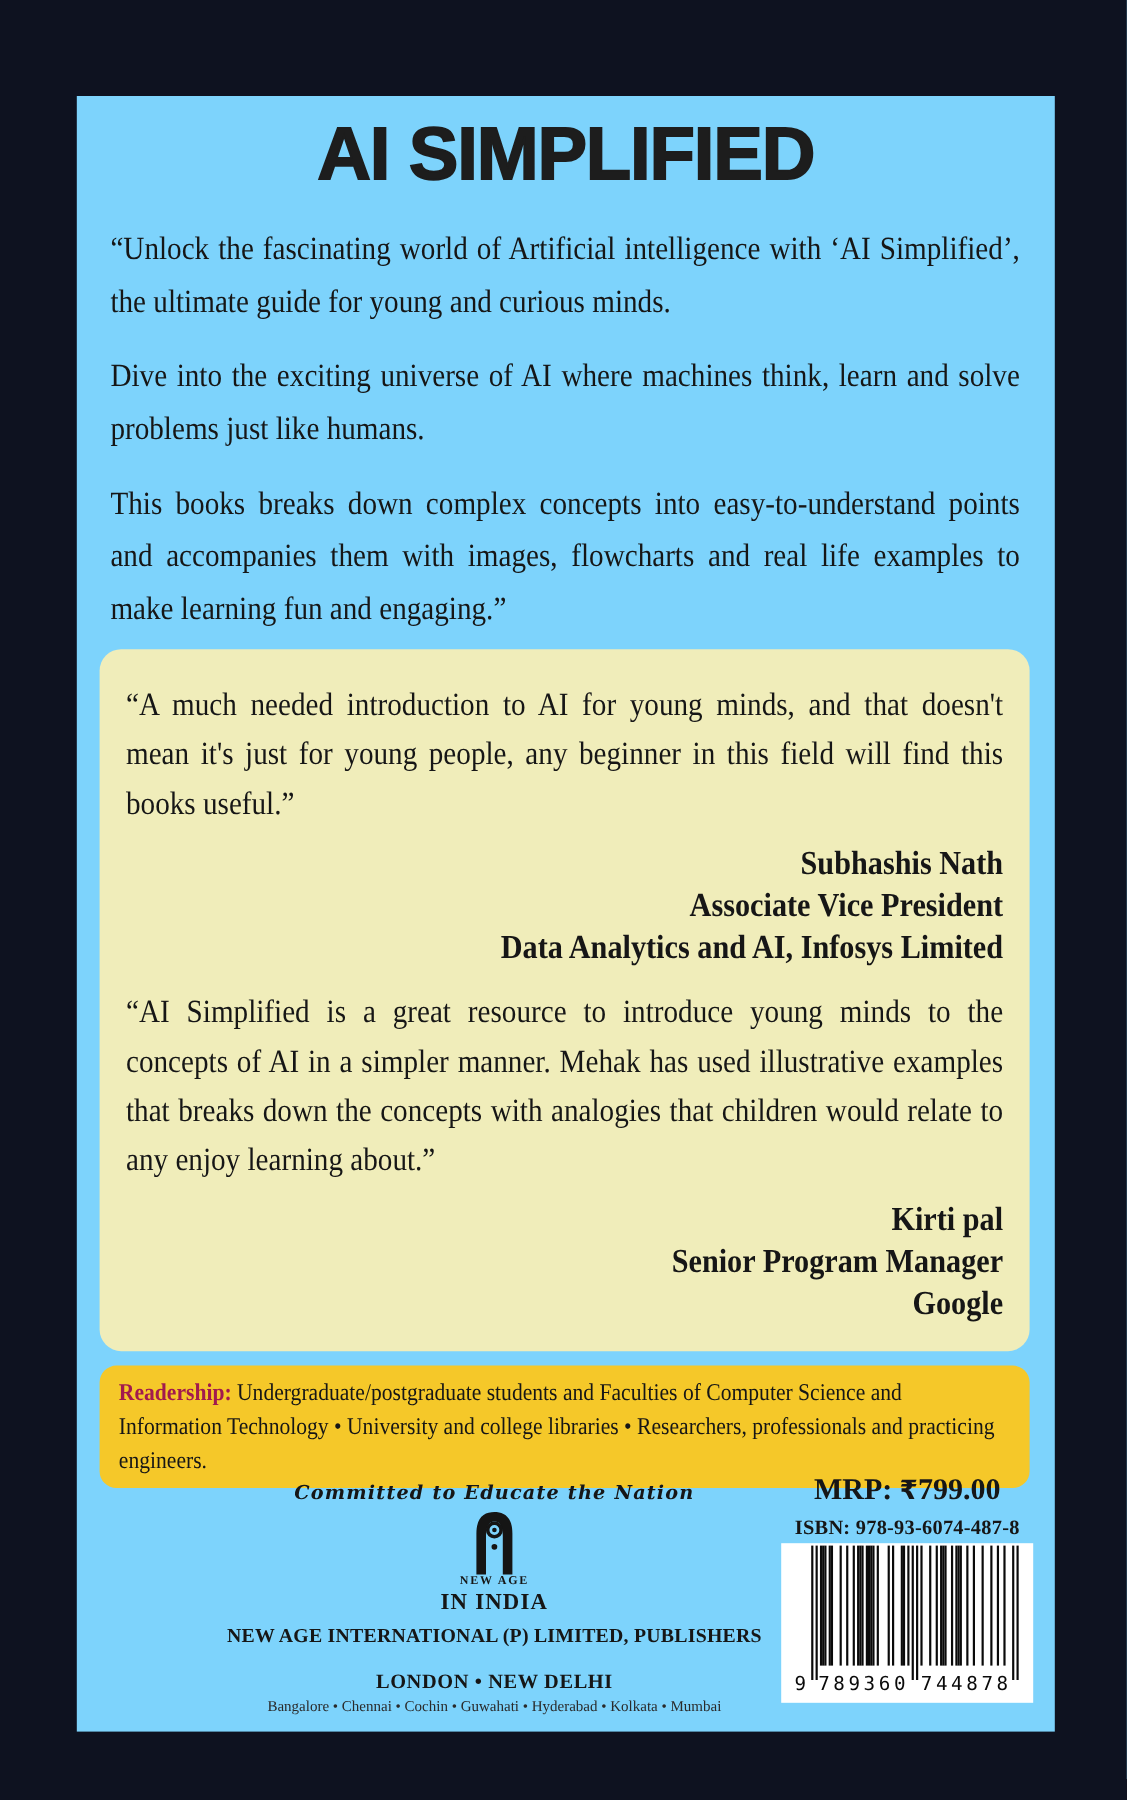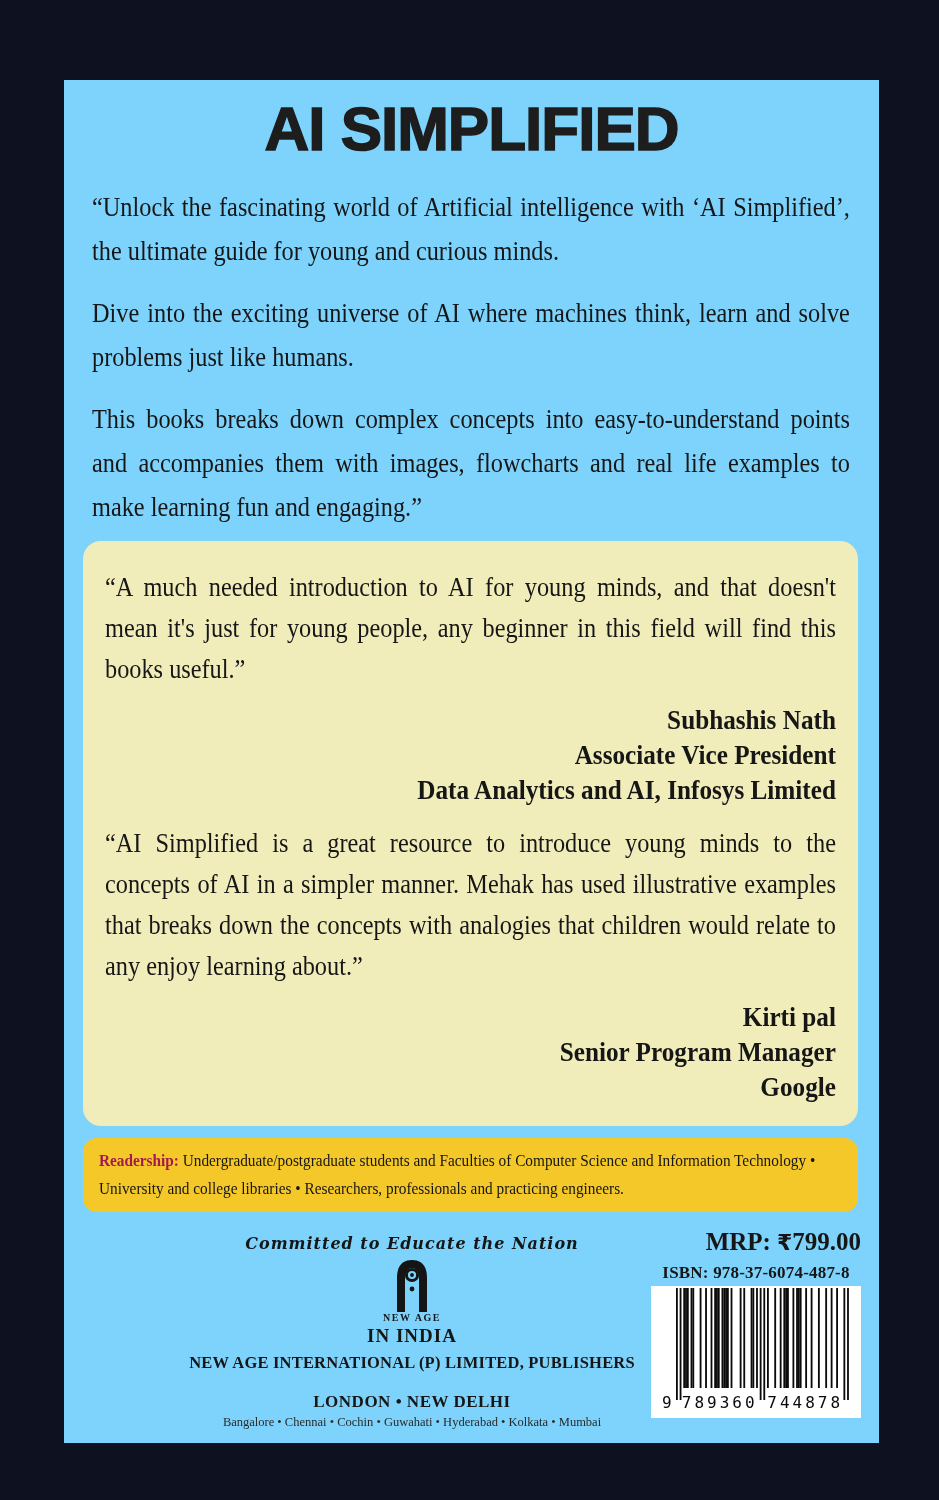--- a/index.html
+++ b/index.html
@@ -59,21 +59,21 @@
     font-weight:bold;
     font-size:28px;
     line-height:35px;
   }
 
   .readership{
     margin:12px 21px 0 19px;
     background:#f5c829;
     border-radius:14px;
     padding:9px 16px 9px 16px;
-    font-size:17px;
+    font-size:20px;
     line-height:28px;
   }
   .readership .rlabel{
     color:#a21a4e;
     font-weight:bold;
   }
 
   .bottom{
     position:absolute;left:0;top:1148px;right:0;height:215px;
   }
@@ -102,21 +102,21 @@
   }
   .pub-name{
     font-weight:bold;font-size:16.5px;margin-top:6px;letter-spacing:0.2px;
   }
   .cities1{font-weight:bold;font-size:17px;margin-top:19px;letter-spacing:0.5px;}
   .cities2{font-size:12.5px;margin-top:3px;color:#2a2a2a;}
 
   .price-block{
     position:absolute;right:18px;top:0;width:210px;text-align:center;
   }
-  .mrp{font-weight:bold;font-size:25px;white-space:nowrap;text-align:right;}
+  .mrp{font-weight:bold;font-size:25px;white-space:nowrap;}
   .mrp .rupee{font-family:"DejaVu Sans",sans-serif;font-size:22px;margin-left:6px;}
   .isbn{font-weight:bold;font-size:17px;margin-top:7px;white-space:nowrap;letter-spacing:0.2px;}
   .barcode{margin-top:3px;background:#fff;}
 </style>
 </head>
 <body>
 
 <div class="cover">
 
   <h1 class="title">AI SIMPLIFIED</h1>
@@ -161,21 +161,21 @@
       <div class="logo-text">NEW AGE</div>
       <div class="in-india">IN INDIA</div>
       <div class="pub-name">NEW AGE INTERNATIONAL (P) LIMITED, PUBLISHERS</div>
       <div class="cities1">LONDON • NEW DELHI</div>
       <div class="cities2">Bangalore • Chennai • Cochin • Guwahati • Hyderabad • Kolkata • Mumbai</div>
 
     </div>
 
     <div class="price-block">
       <div class="mrp"><span>MRP:</span><span class="rupee">₹</span><span>799.00</span></div>
-      <div class="isbn"><span>ISBN:</span>&nbsp;<span>978-37-6074-487-8</span></div>
+      <div class="isbn"><span>ISBN:</span>&nbsp;<span>978-93-6074-487-8</span></div>
       <div class="barcode">
         <svg id="barcode-svg" width="196" height="128" viewBox="0 0 196 128" aria-hidden="true">
             <rect x="18.00" y="2" width="1.82" height="112" fill="#0a0a0a"></rect>
             <rect x="21.64" y="2" width="1.82" height="112" fill="#0a0a0a"></rect>
             <rect x="25.28" y="2" width="1.82" height="100" fill="#0a0a0a"></rect>
             <rect x="27.10" y="2" width="1.82" height="100" fill="#0a0a0a"></rect>
             <rect x="28.92" y="2" width="1.82" height="100" fill="#0a0a0a"></rect>
             <rect x="32.56" y="2" width="1.82" height="100" fill="#0a0a0a"></rect>
             <rect x="34.38" y="2" width="1.82" height="100" fill="#0a0a0a"></rect>
             <rect x="41.66" y="2" width="1.82" height="100" fill="#0a0a0a"></rect>

